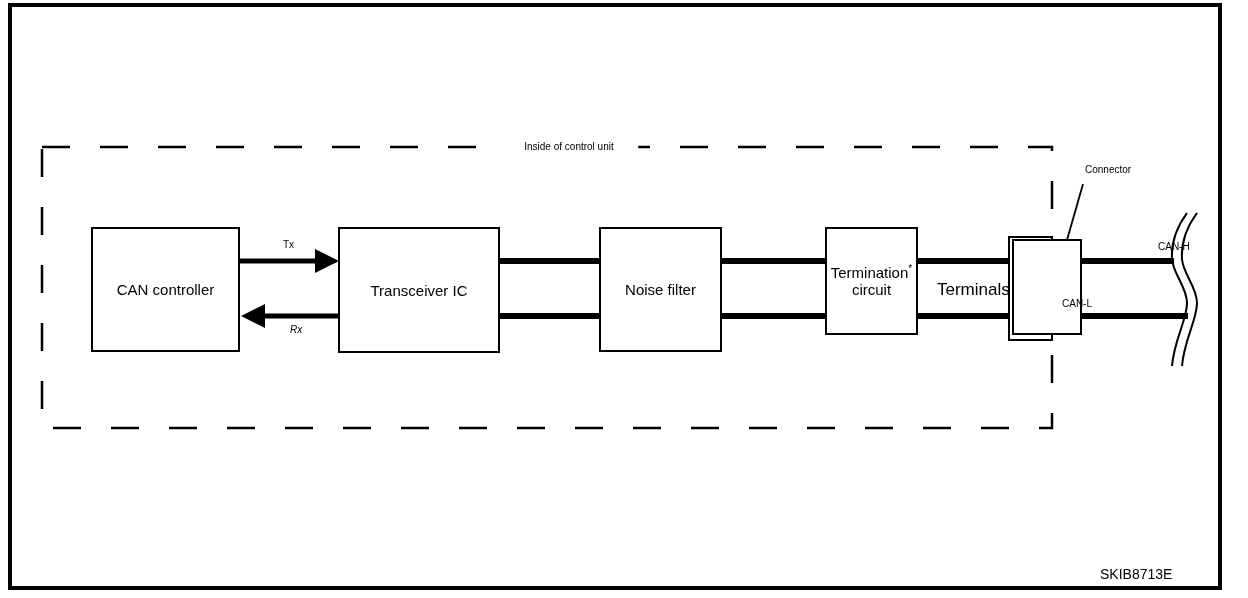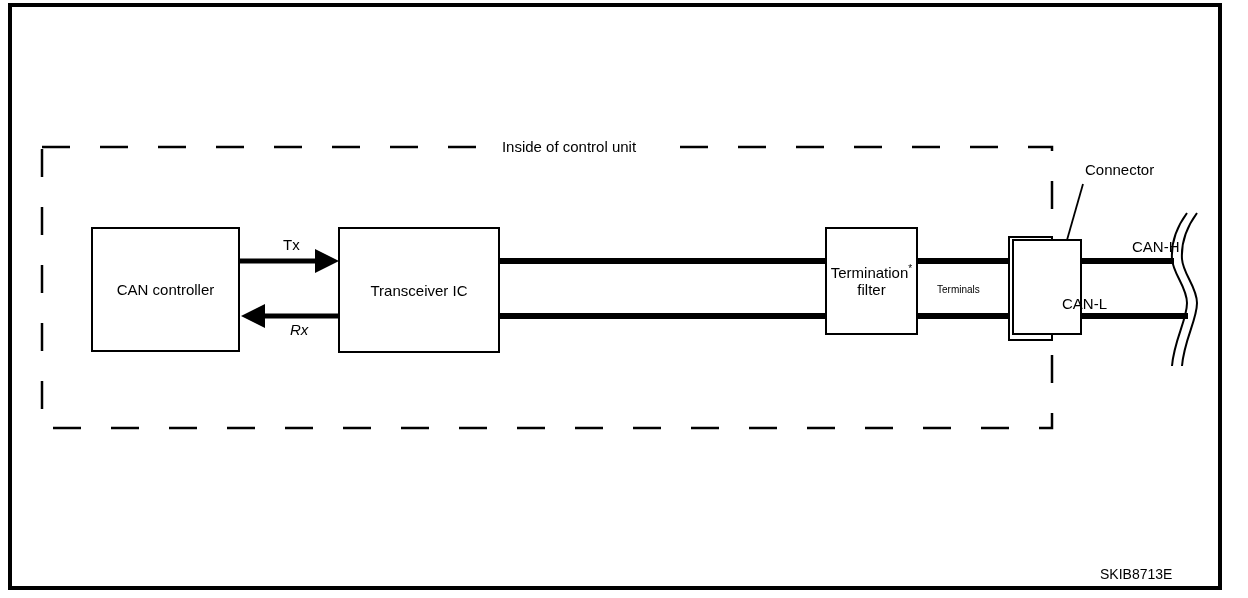--- a/index.html
+++ b/index.html
@@ -23,27 +23,27 @@
   .box-termination{left:825px;top:227px;width:93px;height:108px;}
   .box-termination sup{font-size:10px;line-height:0;vertical-align:super;}
   .conn-back{
     position:absolute;left:1008px;top:236px;width:45px;height:105px;
     background:#fff;border:2px solid #000;box-sizing:border-box;z-index:2;
   }
   .conn-front{
     position:absolute;left:1012px;top:239px;width:70px;height:96px;
     background:#fff;border:2px solid #000;box-sizing:border-box;z-index:3;
   }
-  .lbl{position:absolute;z-index:4;font-size:15px;line-height:18px;white-space:nowrap;}
+  .lbl{position:absolute;z-index:4;font-size:10px;line-height:18px;white-space:nowrap;}
   .lbl-inside{left:569px;top:138px;transform:translateX(-50%);background:#fff;padding:0 24px;}
   .lbl-tx{left:283px;top:236px;}
   .lbl-rx{left:290px;top:321px;font-style:italic;}
-  .lbl-terminals{left:937px;top:282px;font-size:10px;line-height:15px;}
+  .lbl-terminals{left:937px;top:282px;font-size:17px;line-height:15px;}
   .lbl-connector{left:1065px;top:161px;margin-left:20px;}
-  .lbl-can-h{left:1132px;top:238px;}
+  .lbl-can-h{left:1158px;top:238px;}
   .lbl-can-l{left:1062px;top:295px;}
   .lbl-figcode{left:1100px;top:567px;font-size:14px;line-height:15px;}
 </style>
 </head>
 <body>
 
 <div class="stage">
 
   <div class="frame"></div>
 
@@ -75,24 +75,27 @@
   </svg>
 
   <div class="box box-transceiver">
     <span>Transceiver IC</span>
   </div>
 
   <div class="box box-can-controller">
     <span>CAN controller</span>
   </div>
 
+  <div class="box box-noise-filter">
+    <span>Noise filter</span>
+  </div>
 
   <div class="box box-termination">
     <div><span>Termination</span><sup>*</sup></div>
-    <div>filter</div>
+    <div>circuit</div>
   </div>
 
   <div class="conn-back"></div>
   <div class="conn-front"></div>
 
   <div class="lbl lbl-inside">Inside of control unit</div>
 
   <div class="lbl lbl-tx">Tx</div>
 
   <div class="lbl lbl-rx">Rx</div>

